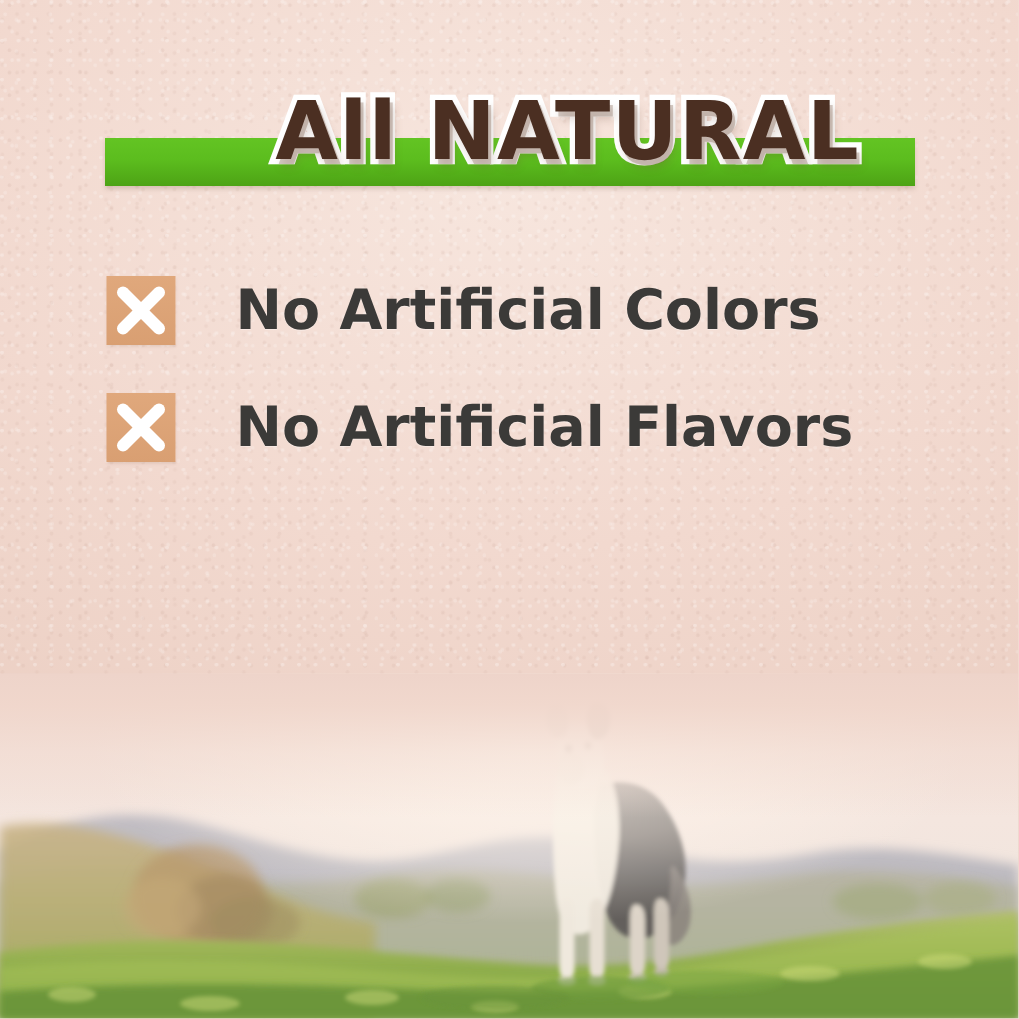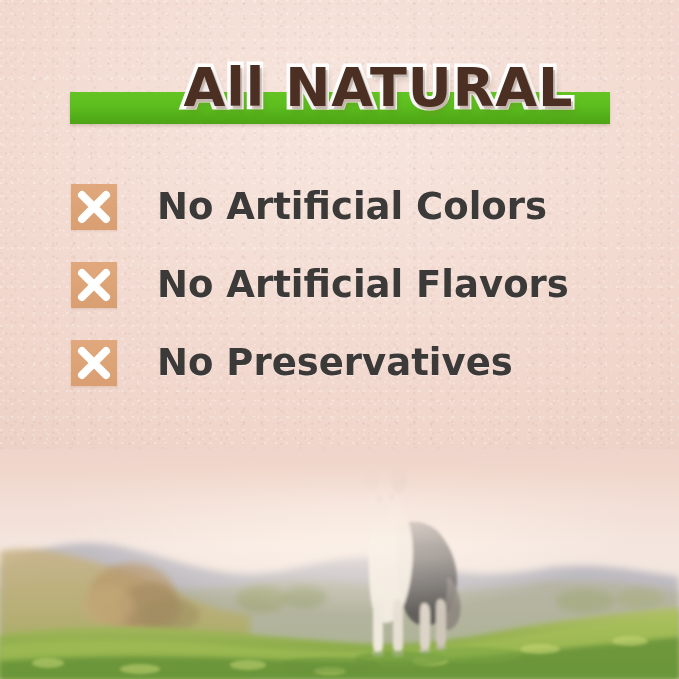--- a/index.html
+++ b/index.html
@@ -283,29 +283,18 @@
         <svg viewBox="0 0 46 46">
           <g stroke="#ffffff" stroke-width="8" stroke-linecap="round">
             <line x1="11" y1="11" x2="35" y2="35"></line>
             <line x1="35" y1="11" x2="11" y2="35"></line>
           </g>
         </svg>
       </div>
       <div class="feature-label">No Artificial Flavors</div>
     </div>
 
-    <div class="feature-row">
-      <div class="x-box">
-        <svg viewBox="0 0 46 46">
-          <g stroke="#ffffff" stroke-width="8" stroke-linecap="round">
-            <line x1="11" y1="11" x2="35" y2="35"></line>
-            <line x1="35" y1="11" x2="11" y2="35"></line>
-          </g>
-        </svg>
-      </div>
-      <div class="feature-label">No Preservatives</div>
-    </div>
 
 
   </div>
 
   <div id="grain"></div>
 </div>
 
 </body></html>

